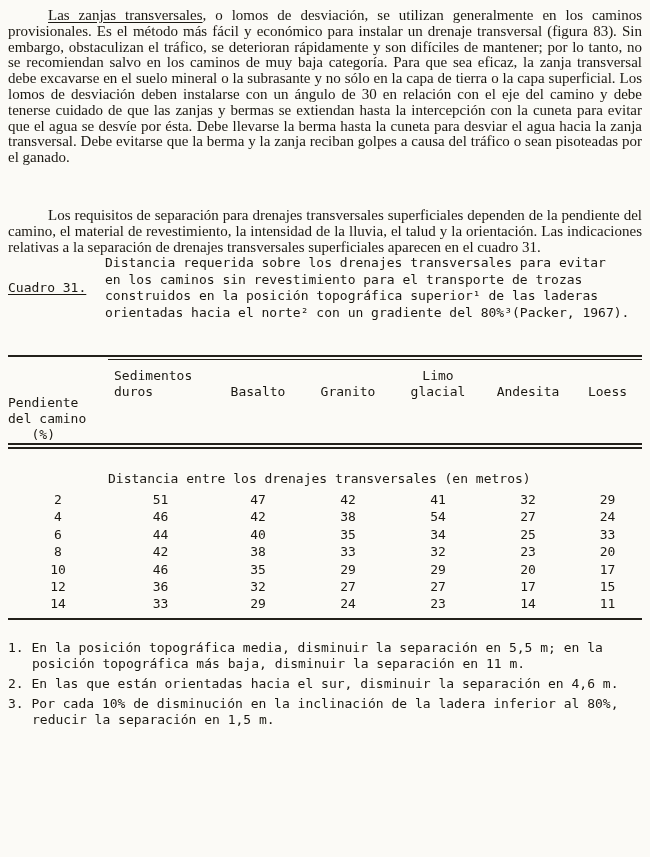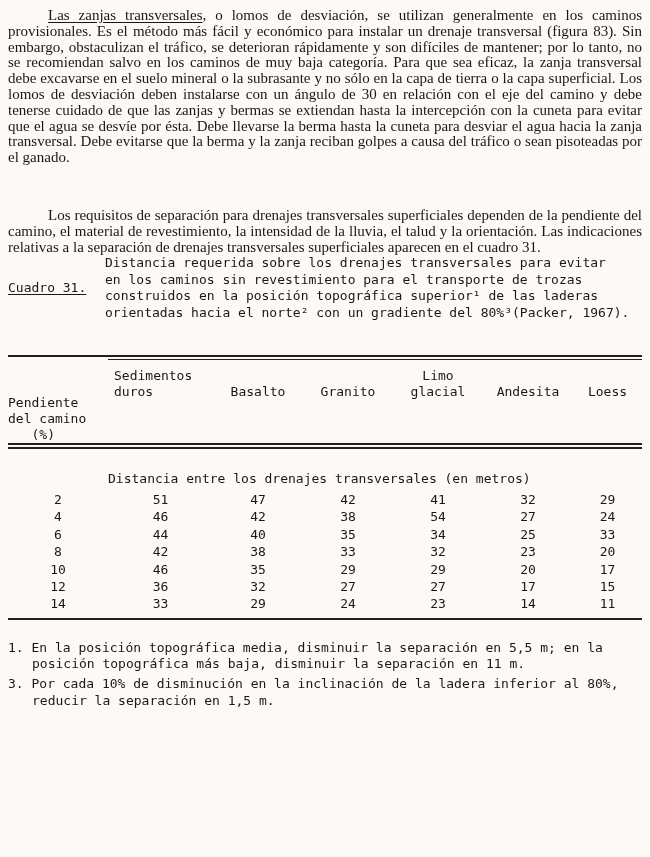--- a/index.html
+++ b/index.html
@@ -210,16 +210,17 @@
     <div class="cell">14</div>
     <div class="cell">11</div>
   </div>
 </div>
 
     <div class="rule"></div>
   </div>
 
   <div class="footnotes mono">
     <p class="footnote">1. En la posición topográfica media, disminuir la separación en 5,5 m; en la posición topográfica más baja, disminuir la separación en 11 m.</p>
+    <p class="footnote">2. En las que están orientadas hacia el sur, disminuir la separación en 4,6 m.</p>
     <p class="footnote">3. Por cada 10% de disminución en la inclinación de la ladera inferior al 80%, reducir la separación en 1,5 m.</p>
   </div>
 
 </div>
 
 </body></html>

